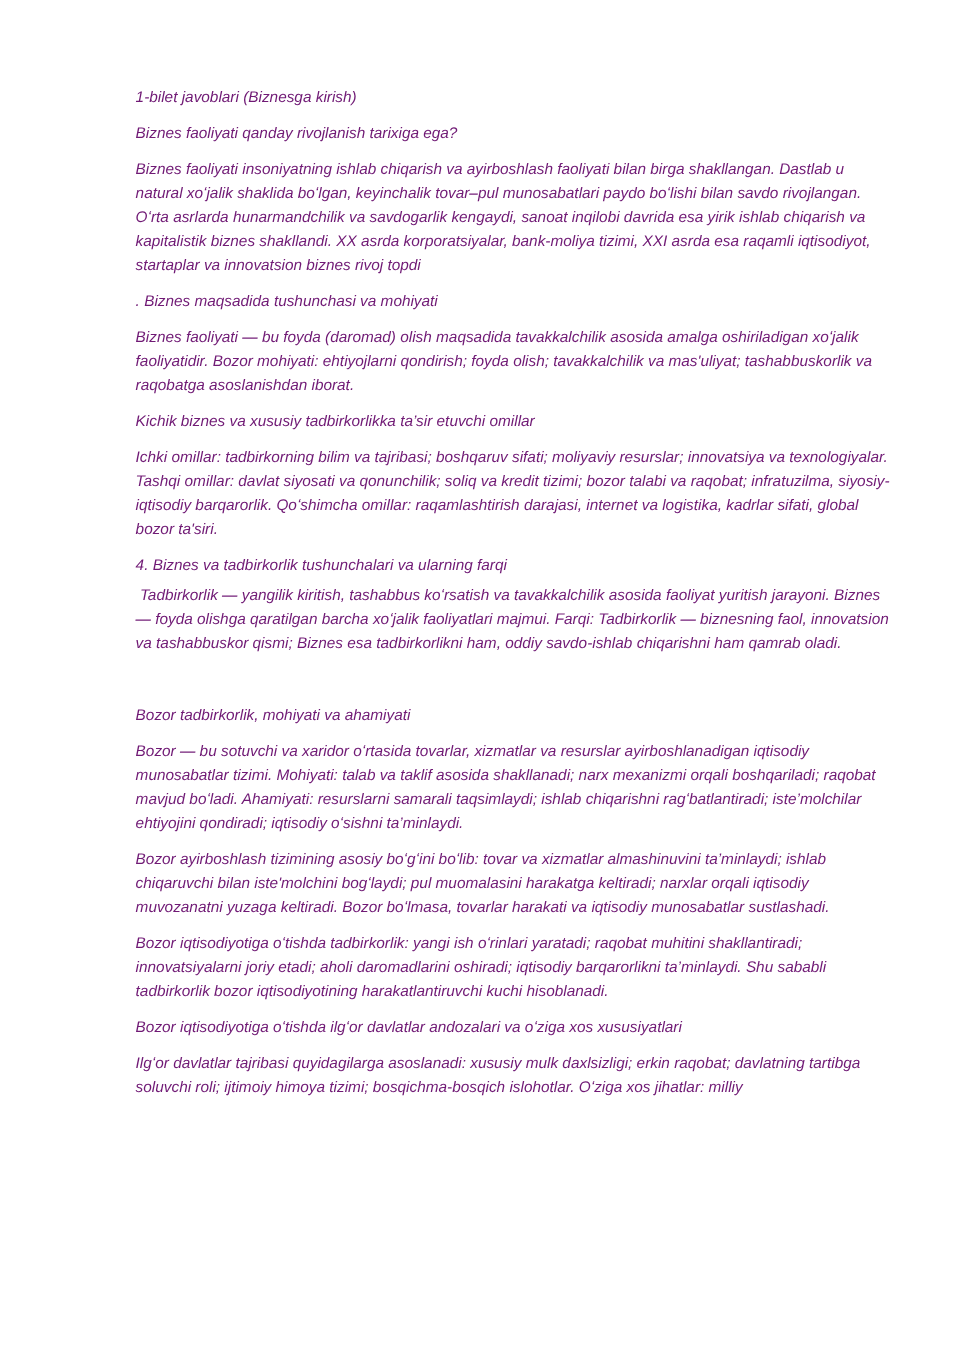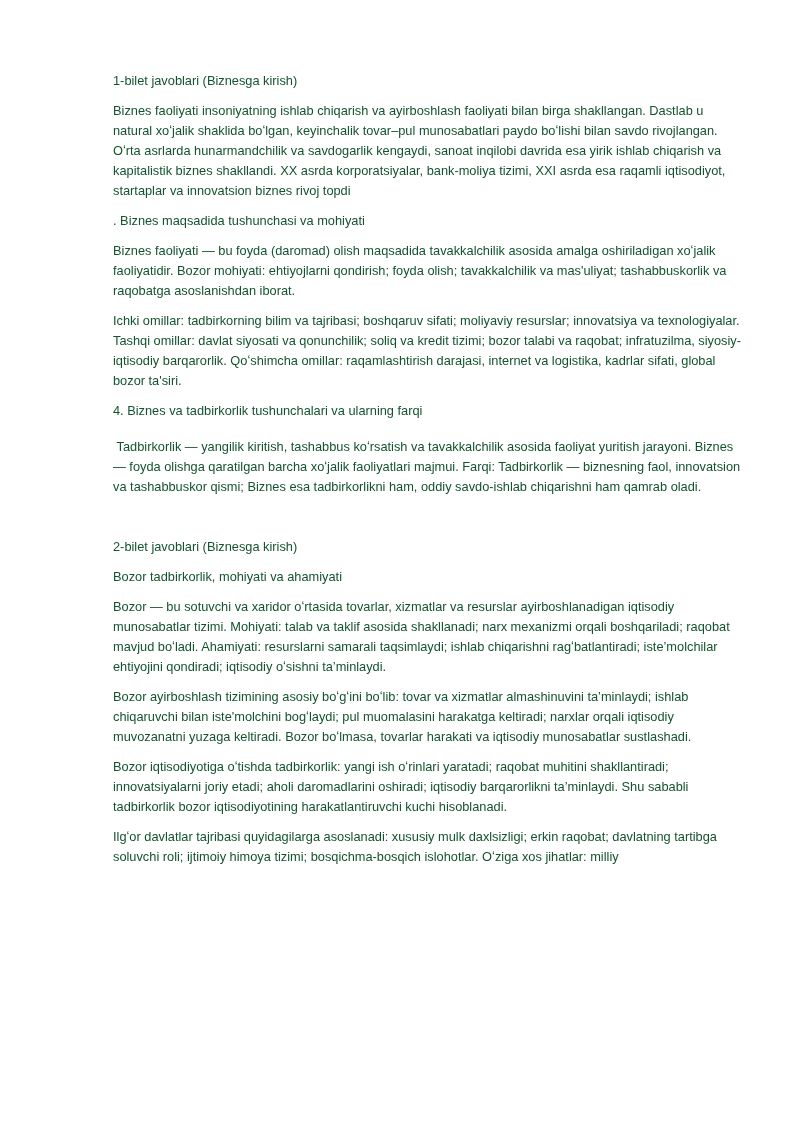--- a/index.html
+++ b/index.html
@@ -13,53 +13,56 @@
     height: 1131px;
     background: #ffffff;
     overflow: hidden;
     font-family: "Liberation Sans", "DejaVu Sans", sans-serif;
   }
   .content {
     position: absolute;
     left: 113px;
     top: 71px;
     width: 632px;
-    color: #14532d;
+    color: #701a75;
     font-size: 12.8px;
     line-height: 20px;
+    font-style: italic;
   }
   .para {
     margin: 0 0 10px 0;
     white-space: pre-wrap;
     text-align: left;
   }
   .para.tight {
-    margin-bottom: 16px;
+    margin-bottom: 5px;
   }
   .para.empty {
     min-height: 20px;
   }
 </style>
 </head>
 <body>
 
 <div class="page">
   <div class="content">
 
     <p class="para">1-bilet javoblari (Biznesga kirish)</p>
+    <p class="para">Biznes faoliyati qanday rivojlanish tarixiga ega?</p>
     <p class="para">Biznes faoliyati insoniyatning ishlab chiqarish va ayirboshlash faoliyati bilan birga shakllangan. Dastlab u natural xoʻjalik shaklida boʻlgan, keyinchalik tovar–pul munosabatlari paydo boʻlishi bilan savdo rivojlangan. Oʻrta asrlarda hunarmandchilik va savdogarlik kengaydi, sanoat inqilobi davrida esa yirik ishlab chiqarish va kapitalistik biznes shakllandi. XX asrda korporatsiyalar, bank-moliya tizimi, XXI asrda esa raqamli iqtisodiyot, startaplar va innovatsion biznes rivoj topdi</p>
     <p class="para">. Biznes maqsadida tushunchasi va mohiyati</p>
     <p class="para">Biznes faoliyati — bu foyda (daromad) olish maqsadida tavakkalchilik asosida amalga oshiriladigan xoʻjalik faoliyatidir. Bozor mohiyati: ehtiyojlarni qondirish; foyda olish; tavakkalchilik va mas'uliyat; tashabbuskorlik va raqobatga asoslanishdan iborat.</p>
+    <p class="para">Kichik biznes va xususiy tadbirkorlikka ta’sir etuvchi omillar</p>
     <p class="para">Ichki omillar: tadbirkorning bilim va tajribasi; boshqaruv sifati; moliyaviy resurslar; innovatsiya va texnologiyalar. Tashqi omillar: davlat siyosati va qonunchilik; soliq va kredit tizimi; bozor talabi va raqobat; infratuzilma, siyosiy-iqtisodiy barqarorlik. Qoʻshimcha omillar: raqamlashtirish darajasi, internet va logistika, kadrlar sifati, global bozor ta'siri.</p>
     <p class="para tight">4. Biznes va tadbirkorlik tushunchalari va ularning farqi</p>
     <p class="para"> Tadbirkorlik — yangilik kiritish, tashabbus koʻrsatish va tavakkalchilik asosida faoliyat yuritish jarayoni. Biznes — foyda olishga qaratilgan barcha xoʻjalik faoliyatlari majmui. Farqi: Tadbirkorlik — biznesning faol, innovatsion va tashabbuskor qismi; Biznes esa tadbirkorlikni ham, oddiy savdo-ishlab chiqarishni ham qamrab oladi.</p>
 
     <p class="para empty"></p>
 
-    <p class="para">2-bilet javoblari (Biznesga kirish)</p>
     <p class="para">Bozor tadbirkorlik, mohiyati va ahamiyati</p>
     <p class="para">Bozor — bu sotuvchi va xaridor oʻrtasida tovarlar, xizmatlar va resurslar ayirboshlanadigan iqtisodiy munosabatlar tizimi. Mohiyati: talab va taklif asosida shakllanadi; narx mexanizmi orqali boshqariladi; raqobat mavjud boʻladi. Ahamiyati: resurslarni samarali taqsimlaydi; ishlab chiqarishni ragʻbatlantiradi; iste’molchilar ehtiyojini qondiradi; iqtisodiy oʻsishni ta’minlaydi.</p>
     <p class="para">Bozor ayirboshlash tizimining asosiy boʻgʻini boʻlib: tovar va xizmatlar almashinuvini ta’minlaydi; ishlab chiqaruvchi bilan iste'molchini bogʻlaydi; pul muomalasini harakatga keltiradi; narxlar orqali iqtisodiy muvozanatni yuzaga keltiradi. Bozor boʻlmasa, tovarlar harakati va iqtisodiy munosabatlar sustlashadi.</p>
     <p class="para">Bozor iqtisodiyotiga oʻtishda tadbirkorlik: yangi ish oʻrinlari yaratadi; raqobat muhitini shakllantiradi; innovatsiyalarni joriy etadi; aholi daromadlarini oshiradi; iqtisodiy barqarorlikni ta’minlaydi. Shu sababli tadbirkorlik bozor iqtisodiyotining harakatlantiruvchi kuchi hisoblanadi.</p>
+    <p class="para">Bozor iqtisodiyotiga oʻtishda ilgʻor davlatlar andozalari va oʻziga xos xususiyatlari</p>
     <p class="para">Ilgʻor davlatlar tajribasi quyidagilarga asoslanadi: xususiy mulk daxlsizligi; erkin raqobat; davlatning tartibga soluvchi roli; ijtimoiy himoya tizimi; bosqichma-bosqich islohotlar. Oʻziga xos jihatlar: milliy</p>
 
   </div>
 </div>
 
 </body></html>

